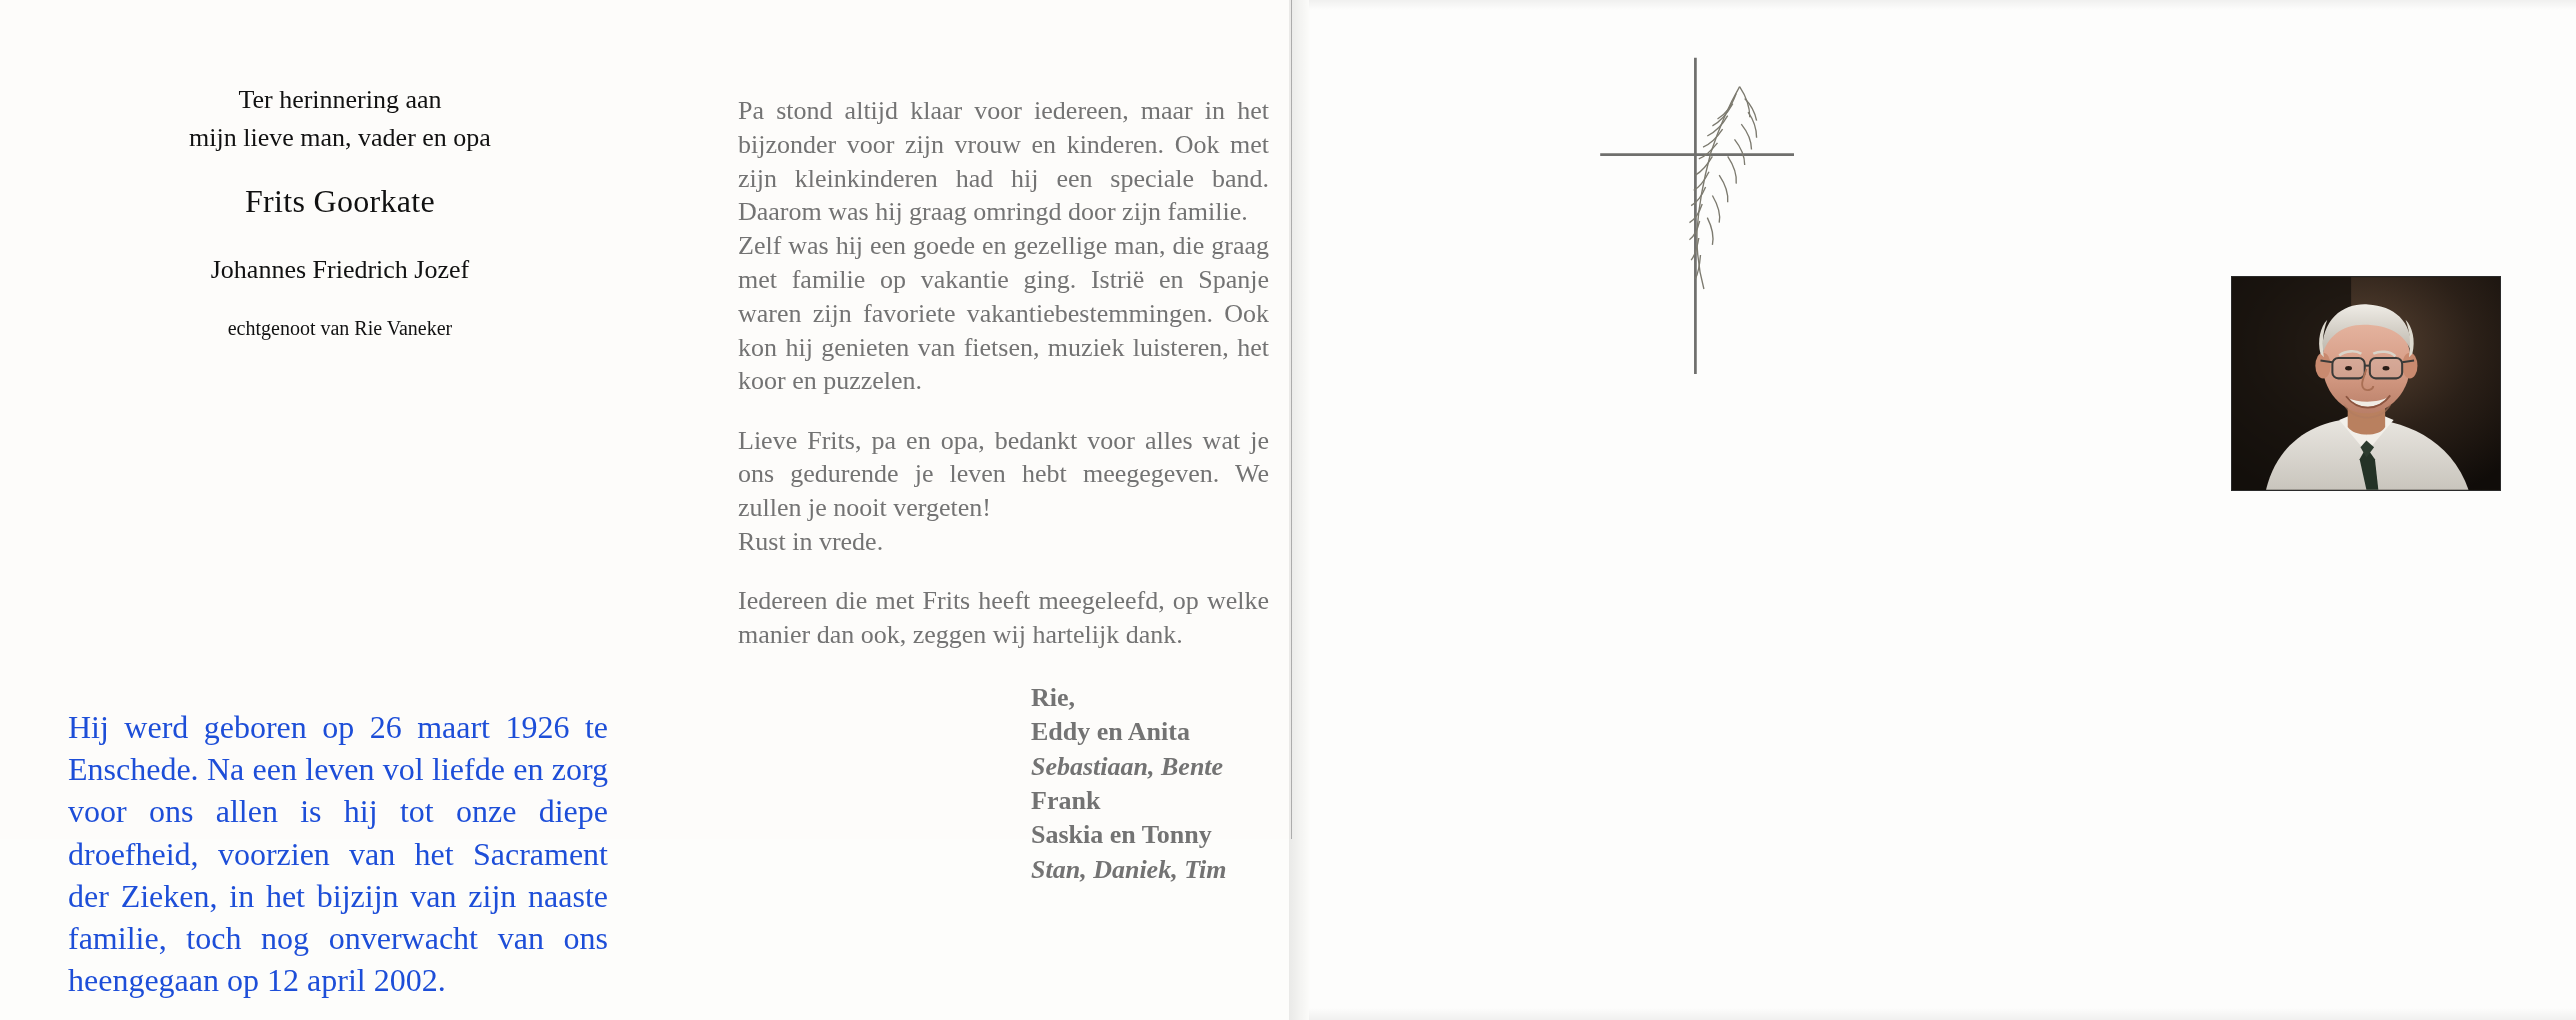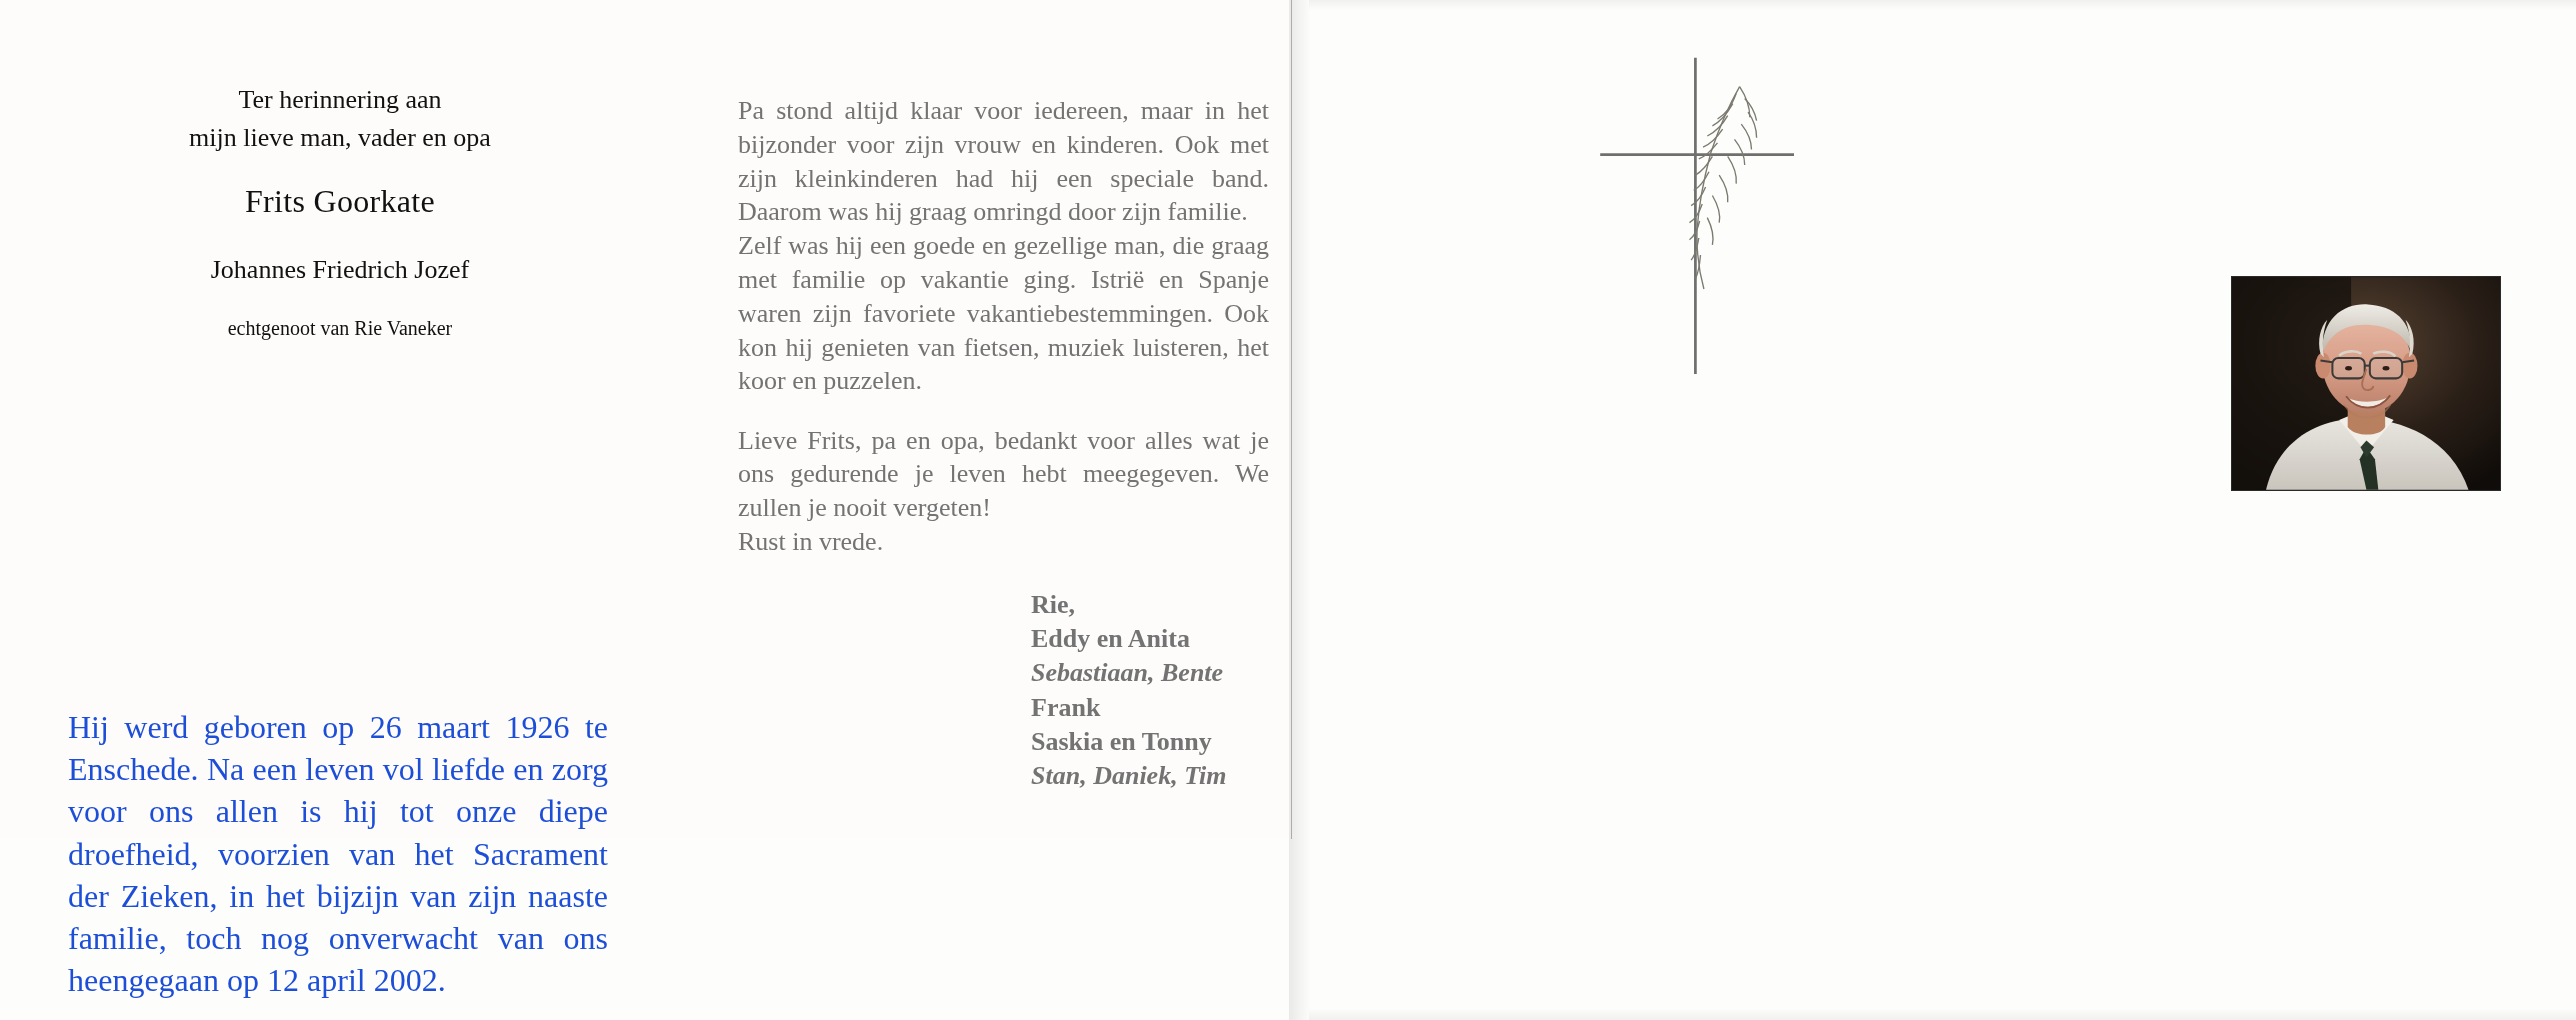--- a/index.html
+++ b/index.html
@@ -192,20 +192,21 @@
       </div>
     </div>
 
     <div class="birth-block">Hij werd geboren op 26 maart 1926 te Enschede. Na een leven vol liefde en zorg voor ons allen is hij tot onze diepe droefheid, voorzien van het Sacrament der Zieken, in het bijzijn van zijn naaste familie, toch nog onverwacht van ons heengegaan op 12 april 2002.</div>
 
     <div class="col-right">
       <p>Pa stond altijd klaar voor iedereen, maar in het bijzonder voor zijn vrouw en kinderen. Ook met zijn kleinkinderen had hij een speciale band. Daarom was hij graag omringd door zijn familie.</p>
       <p class="tight">Zelf was hij een goede en gezellige man, die graag met familie op vakantie ging. Istrië en Spanje waren zijn favoriete vakantiebestemmingen. Ook kon hij genieten van fietsen, muziek luisteren, het koor en puzzelen.</p>
       <p class="gap">Lieve Frits, pa en opa, bedankt voor alles wat je ons gedurende je leven hebt meegegeven. We zullen je nooit vergeten!</p>
       <p class="tight">Rust in vrede.</p>
+      <p class="gap">Iedereen die met Frits heeft meegeleefd, op welke manier dan ook, zeggen wij hartelijk dank.</p>
 
       <div class="signoff">
         <div>Rie,</div>
         <div>Eddy en Anita</div>
         <div class="it">Sebastiaan, Bente</div>
         <div>Frank</div>
         <div>Saskia en Tonny</div>
         <div class="it">Stan, Daniek, Tim</div>
       </div>
     </div>

